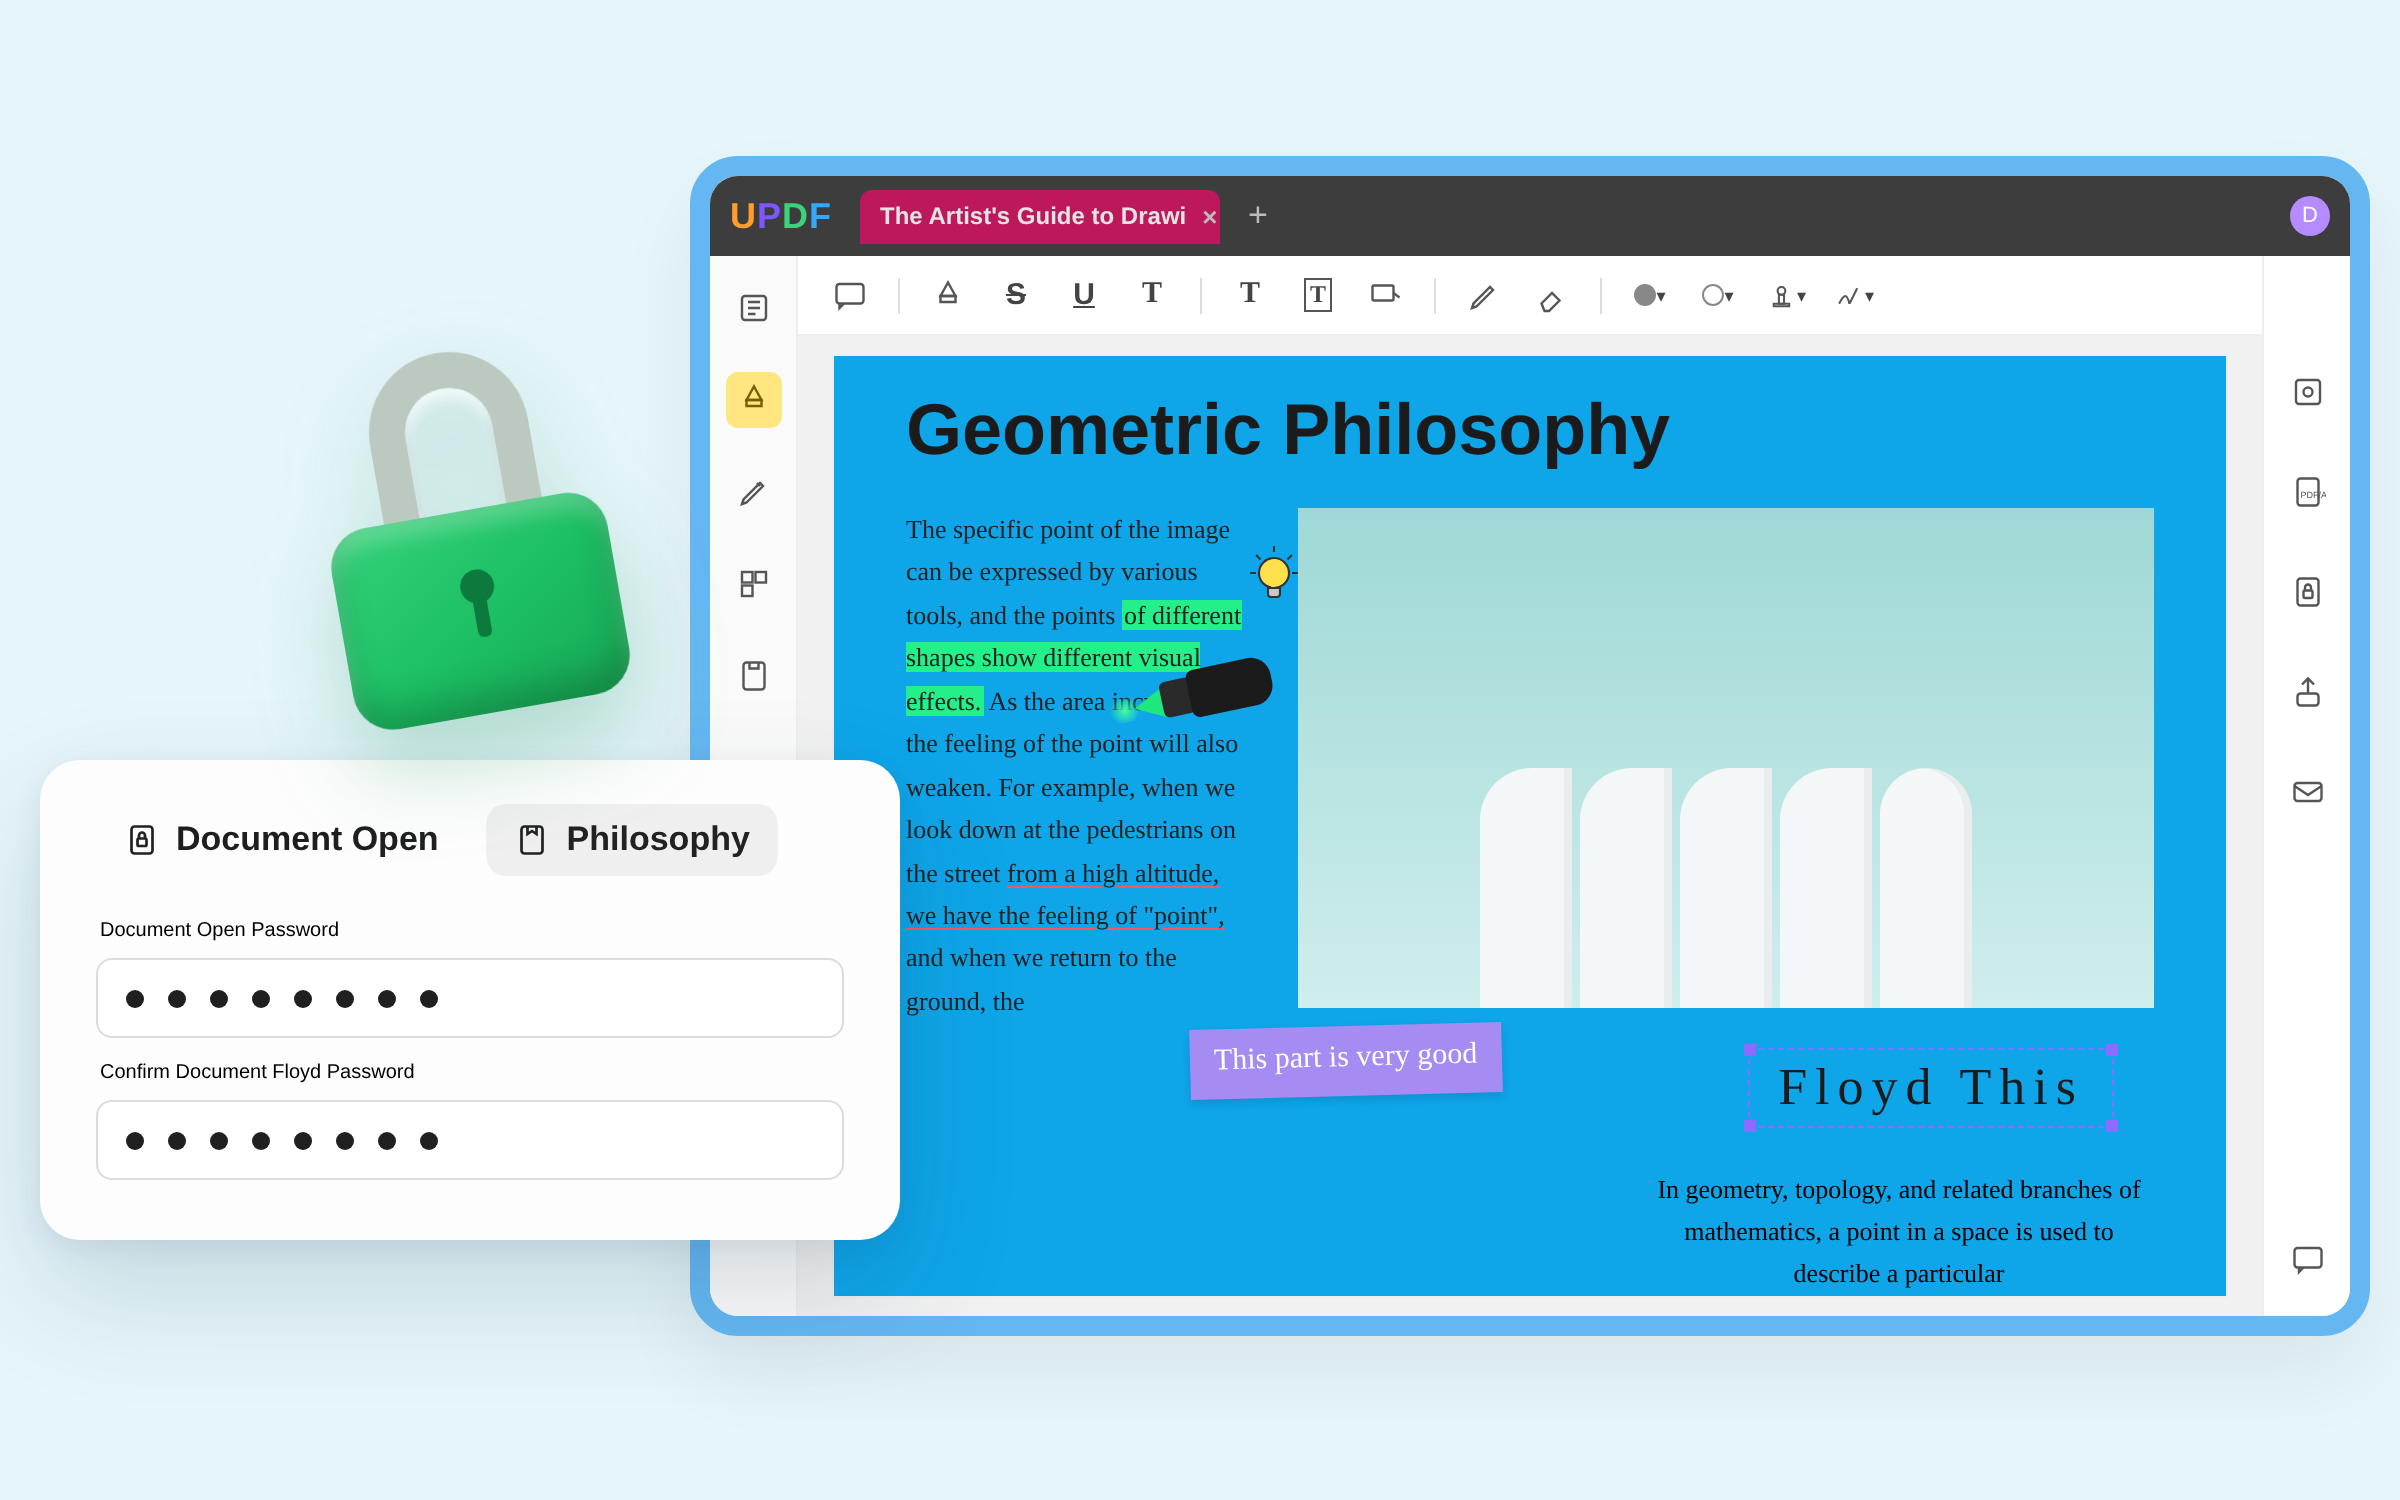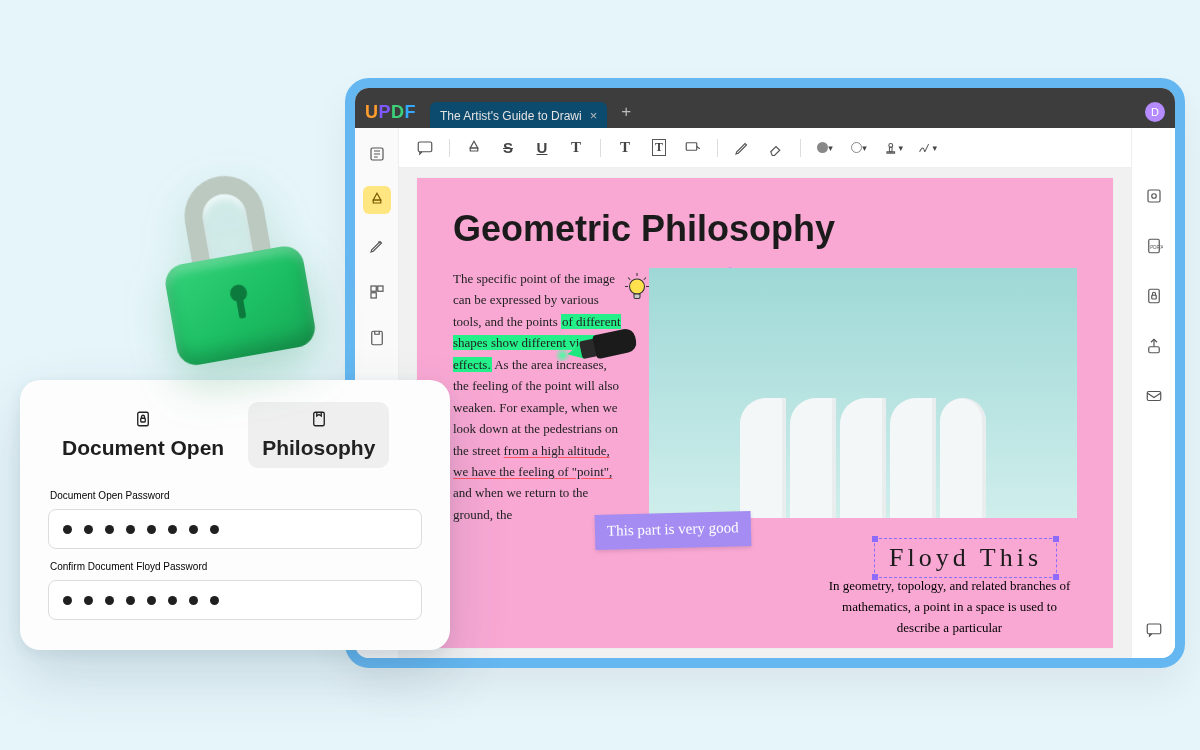--- a/index.html
+++ b/index.html
@@ -23,46 +23,47 @@
     overflow: hidden;
     background: #fff;
     border: 10px solid #65b7f1;
     box-shadow: 0 20px 40px rgba(0,0,0,.06);
   }
 
   .titlebar {
     height: 40px;
     background: #3d3d3d;
     display: flex;
-    align-items: flex-start;
-    padding: 14px 10px;
+    align-items: center;
+    padding: 4px 10px;
     gap: 14px;
   }
   .app-logo {
     font-weight: 800;
     font-size: 18px;
     letter-spacing: .5px;
   }
   .app-logo .u { color:#ff9d2e; }
   .app-logo .p { color:#7e57ff; }
   .app-logo .d { color:#3bd27a; }
   .app-logo .f { color:#34a8ff; }
 
   .tab {
-    background:#0c4a6e;
+    background:#be185d;
     color:#e3e3e3;
     font-size:12px;
     padding:6px 10px;
     border-radius:6px 6px 0 0;
     display:flex;
     align-items:center;
     gap:8px;
     max-width:180px;
     overflow:hidden;
     white-space:nowrap;
+    font-weight:bold;
   }
   .tab-close { color:#bbb; font-size:13px; cursor:pointer; }
   .tab-add { color:#bbb; font-size:17px; cursor:pointer; }
   .avatar {
     margin-left:auto;
     width:20px;height:20px;border-radius:50%;
     background:#b58bff;
     color:#fff;
     font-size:11px;
     display:flex;align-items:center;justify-content:center;
@@ -125,24 +126,24 @@
   .rail-bottom { margin-top:auto; margin-bottom:14px;}
 
   .content {
     position:absolute;
     left:44px; right:44px; top:80px; bottom:0;
     background:#f1f1f1;
     overflow:hidden;
     padding:10px 18px;
   }
   .page {
-    background:#f9a8d4;
+    background:#0ea5e9;
     width:100%;
     height:100%;
-    padding:30px 36px;
+    padding:16px 36px;
     position:relative;
     box-shadow:0 0 0 1px #eee;
   }
   .doc-title {
     font-size:36px;
     font-weight:800;
     color:#1b1b1b;
     margin-bottom:18px;
   }
   .doc-columns { display:flex; gap:26px; }
@@ -188,21 +189,21 @@
     border:1px dashed #8d6bff;
     letter-spacing:4px;
   }
   .sig-handle {
     position:absolute;width:6px;height:6px;background:#8d6bff;
   }
   .sig .h1{top:-3px;left:-3px;} .sig .h2{top:-3px;right:-3px;}
   .sig .h3{bottom:-3px;left:-3px;} .sig .h4{bottom:-3px;right:-3px;}
 
   .para2 {
-    position:absolute; top:308px; right:0; width:255px;
+    position:absolute; top:331px; right:0; width:255px;
     font-family:Georgia,'Times New Roman',serif; font-size:13px; line-height:1.6; text-align:center;
   }
 
   
   .bulb {
     position:absolute; top:92px; left:205px;
     width:30px;height:36px;
   }
   .bulb svg { width:100%;height:100%; }
   .goodtry {
@@ -231,22 +232,22 @@
     left:20px; top:380px;
     width:430px;
     background:#fdfdfd;
     border-radius:20px;
     box-shadow:0 26px 60px rgba(30,60,90,.16), 0 4px 14px rgba(30,60,90,.08);
     padding:22px 28px 30px;
   }
   .sec-tabs { display:flex; gap:10px; margin-bottom:22px;}
   .sec-tab {
     display:flex; align-items:center; gap:8px;
-    font-size:21px; font-weight:600; color:#1e1e1e;
-    padding:8px 14px; border-radius:10px; cursor:pointer;flex-direction:column;
+    font-size:17px; font-weight:600; color:#1e1e1e;
+    padding:8px 14px; border-radius:10px; cursor:pointer;
   }
   .sec-tab.inactive { background:#efefef; color:#222;}
   .sec-tab svg { width:18px;height:18px; }
 
   .field-label { font-size:10px; color:#000000; margin:12px 2px 8px; }
   .pw-box {
     width:100%; height:40px;
     border:1px solid #dcdcdc; border-radius:8px;
     display:flex; align-items:center; padding:0 14px;
     background:#fff;

